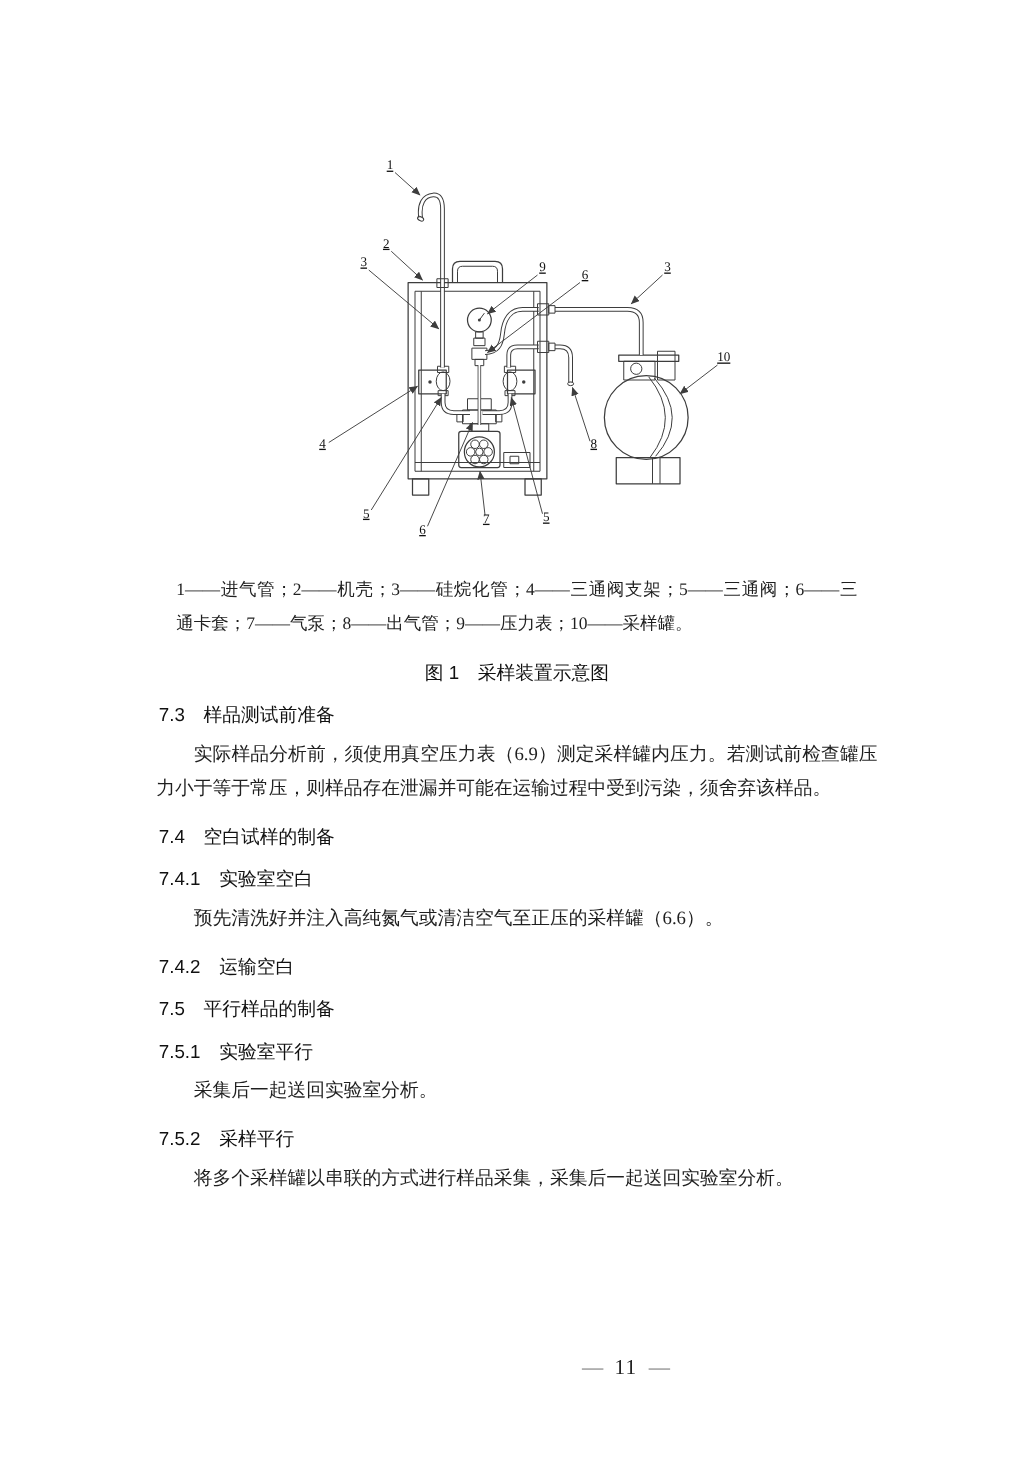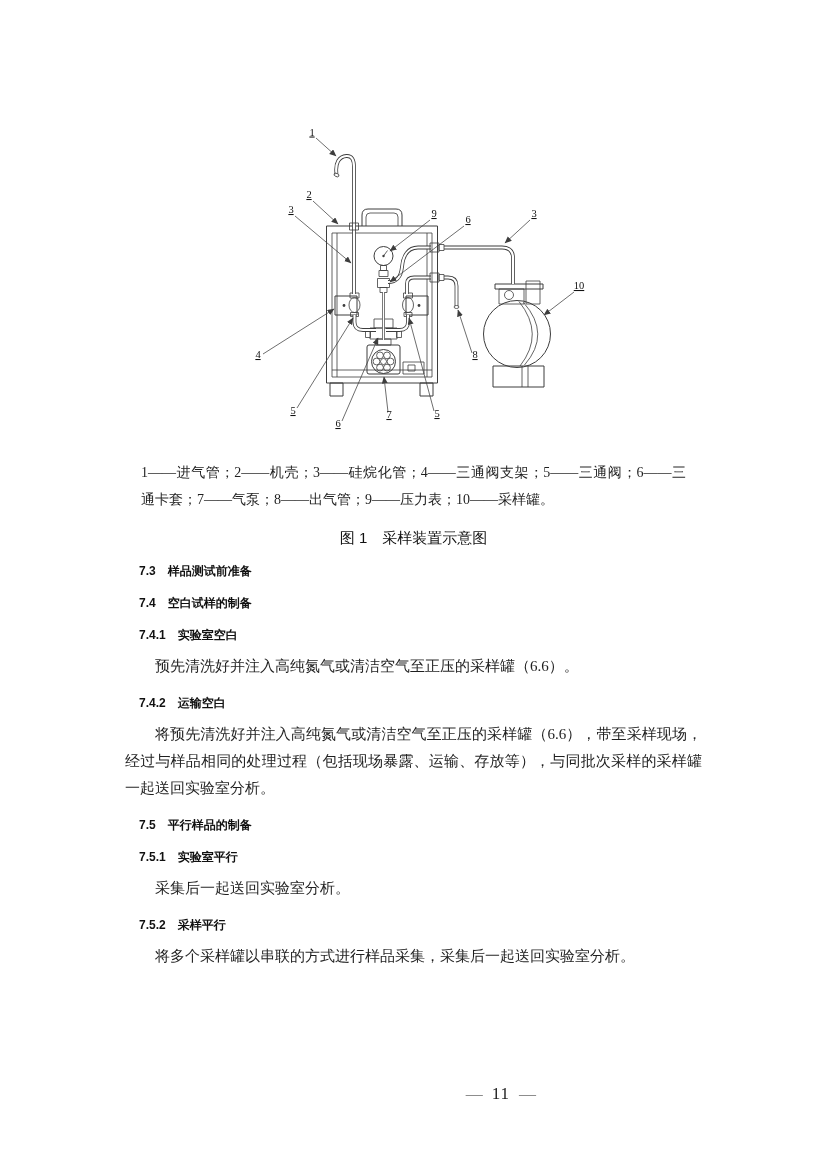--- a/index.html
+++ b/index.html
@@ -27,21 +27,21 @@
   .content { position:absolute; left:125px; top:444px; width:577px; }
   .legend {
     margin:16px; font-size:14px; line-height:26.5px; text-align:justify;
     text-justify:inter-ideograph; color:#1f1f1f;
   }
   .fig-caption {
     margin:13px 0 0 0; text-align:center; font-weight:normal; font-size:15px;
     font-family:"Liberation Sans", sans-serif; color:#111;
   }
   .sec-h {
-    margin:15px 0 0 14px; font-weight:bold; font-size:12px;
+    margin:15px 0 0 2px; font-weight:normal; font-size:15px;
     font-family:"Liberation Sans", sans-serif; color:#111;
   }
   .sec-p {
     margin:9px 0 0 0; font-size:15px; line-height:27px; text-indent:2em;
     text-align:justify; text-justify:inter-ideograph; color:#1f1f1f;
   }
   
   .footer { position:absolute; top:1084px; left:0; width:668px; height:24px; }
   .footer-inner {
     position:absolute; right:123px; top:0; font-family:"Liberation Serif", serif;
@@ -206,28 +206,28 @@
     <text class="plabel" x="187" y="307">5</text>
   </g>
 </svg>
 </div>
 
 <div class="content">
   <p class="legend">1——进气管；2——机壳；3——硅烷化管；4——三通阀支架；5——三通阀；6——三通卡套；7——气泵；8——出气管；9——压力表；10——采样罐。</p>
   <p class="fig-caption">图 1　采样装置示意图</p>
 
   <h2 class="sec-h">7.3　样品测试前准备</h2>
+  <p class="sec-p">实际样品分析前，须使用真空压力表（6.9）测定采样罐内压力。若测试前检查罐压力小于等于常压，则样品存在泄漏并可能在运输过程中受到污染，须舍弃该样品。</p>
 
   <h2 class="sec-h">7.4　空白试样的制备</h2>
 
   <h2 class="sec-h">7.4.1　实验室空白</h2>
   <p class="sec-p">预先清洗好并注入高纯氮气或清洁空气至正压的采样罐（6.6）。</p>
 
   <h2 class="sec-h">7.4.2　运输空白</h2>
-  <p class="sec-p">将预先清洗好并注入高纯氮气或清洁空气至正压的采样罐（6.6），带至采样现场，经过与样品相同的处理过程（包括现场暴露、运输、存放等），与同批次采样的采样罐一起送回实验室分析。</p>
 
   <h2 class="sec-h">7.5　平行样品的制备</h2>
 
   <h2 class="sec-h">7.5.1　实验室平行</h2>
   <p class="sec-p">采集后一起送回实验室分析。</p>
 
   <h2 class="sec-h">7.5.2　采样平行</h2>
   <p class="sec-p">将多个采样罐以串联的方式进行样品采集，采集后一起送回实验室分析。</p>
 </div>
 

